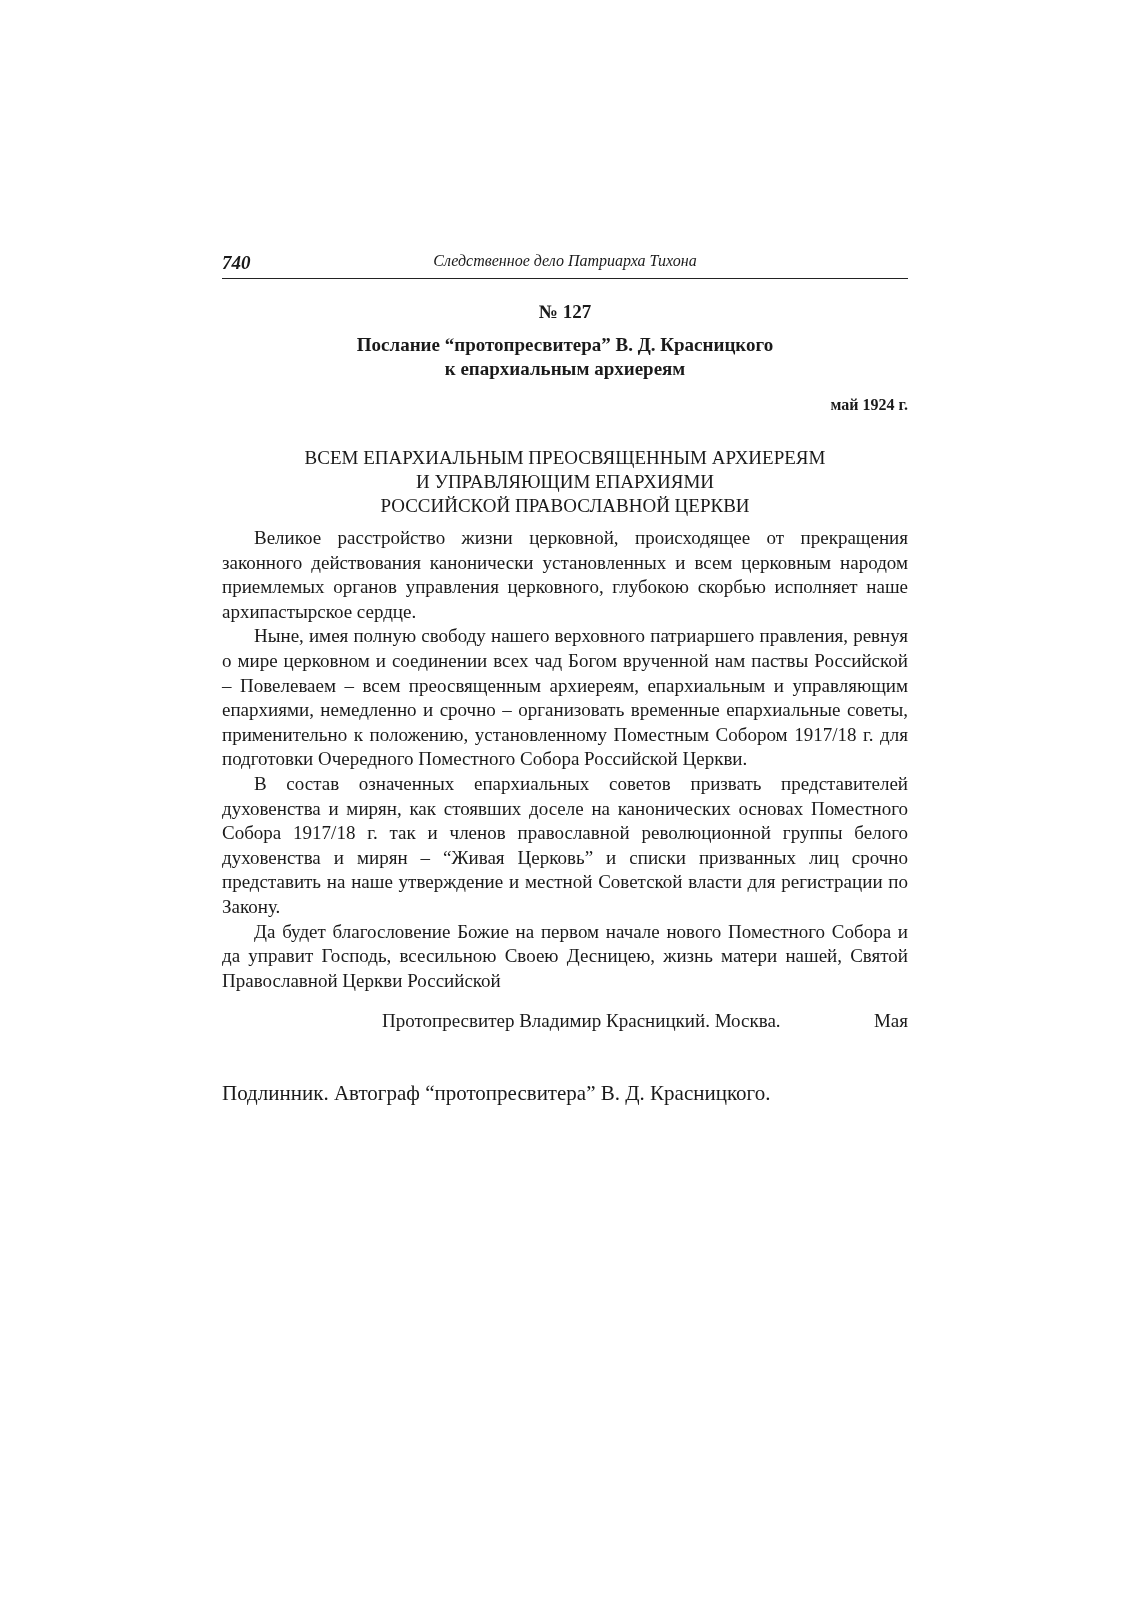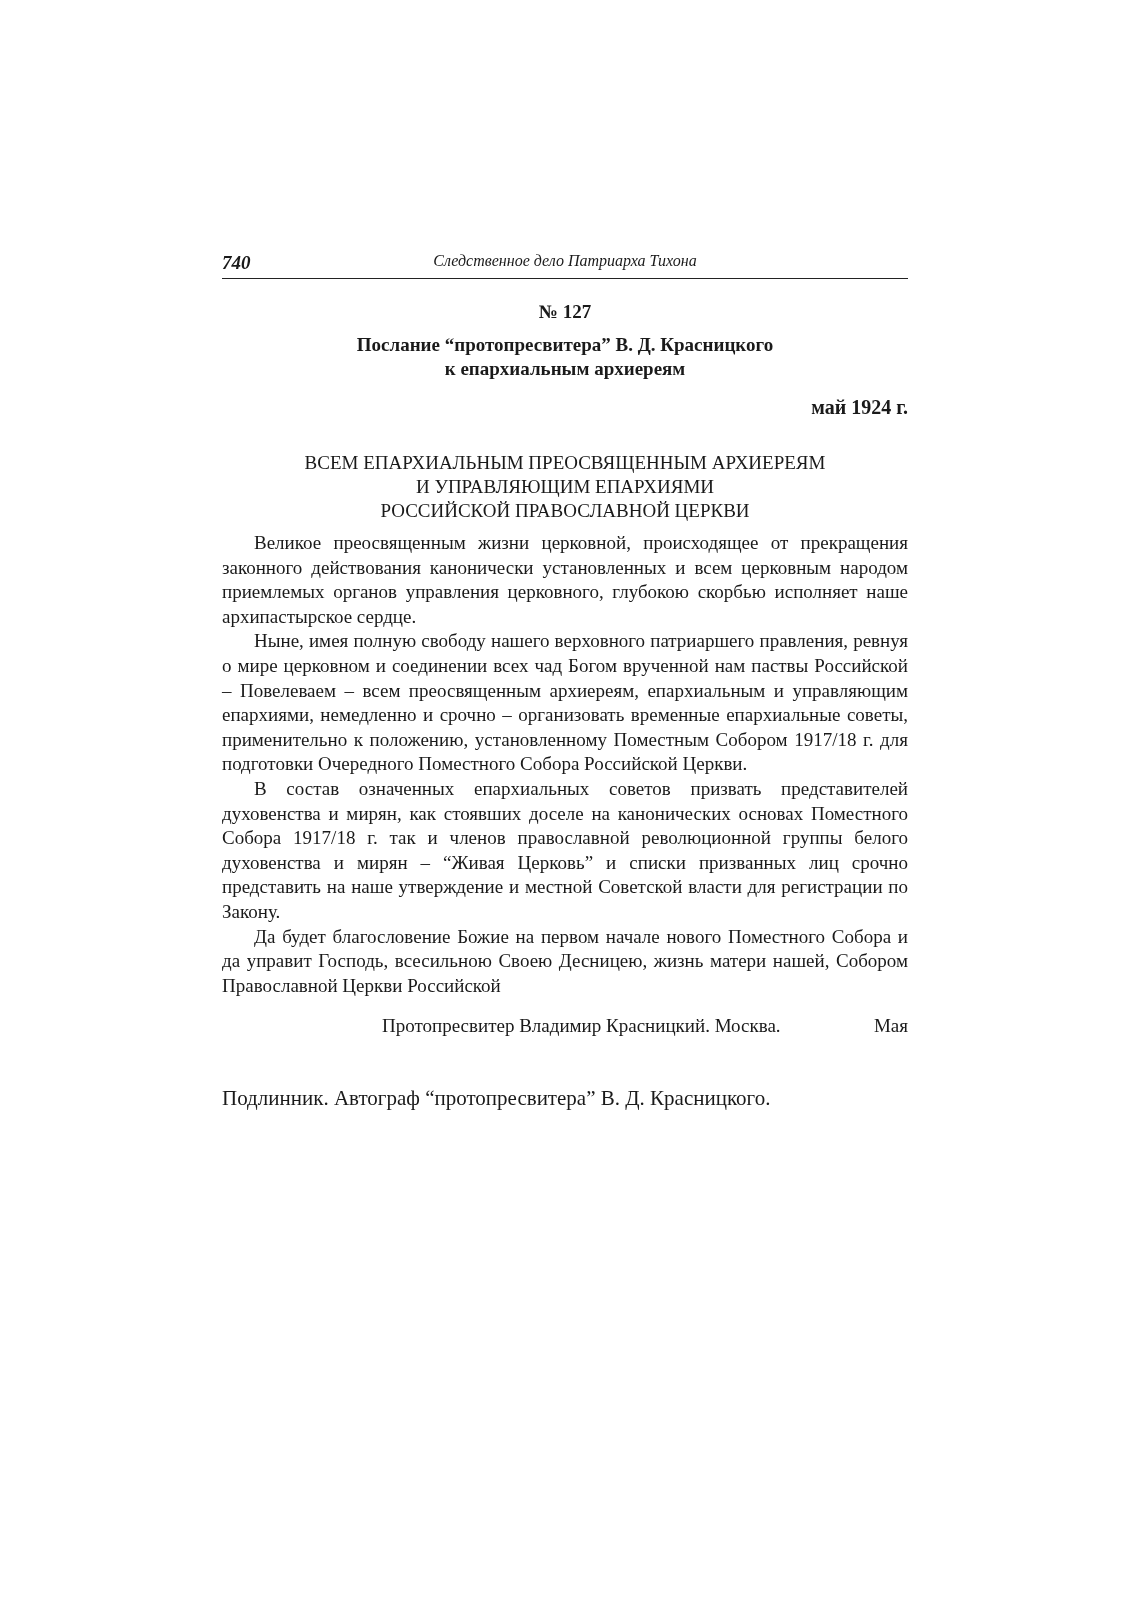--- a/index.html
+++ b/index.html
@@ -5,21 +5,21 @@
     html, body { margin: 0; padding: 0; background: #ffffff; }
     body { width: 1146px; height: 1622px; position: relative; overflow: hidden;
       font-family: "Liberation Serif", "DejaVu Serif", serif; color: #1a1a1a; }
     .page { position: absolute; left: 222px; top: 248px; width: 686px; }
     .running-head { position: relative; height: 30px; }
     .page-number { position: absolute; left: 0; top: 4px; font-weight: bold; font-style: italic; font-size: 19px; }
     .running-title { position: absolute; left: 0; right: 0; top: 4px; text-align: center; font-style: italic; font-size: 16px; }
     .rule { height: 0; border-top: 1.5px solid #222; margin-top: 0; }
     .doc-number { text-align: center; font-weight: bold; font-size: 19px; margin-top: 22px; }
     .doc-title { text-align: center; font-weight: bold; font-size: 19px; line-height: 24px; margin-top: 10px; }
-    .doc-date { text-align: right; font-weight: bold; font-size: 20px; margin-top: 15px; }
+    .doc-date { text-align: right; font-weight: bold; font-size: 16px; margin-top: 15px; }
     .address { text-align: center; font-size: 19px; line-height: 24px; margin-top: 32px; text-transform: uppercase; font-family: Liberation Serif, serif; }
     .body { margin-top: 8px; font-size: 19px; line-height: 24.6px; text-align: justify; }
     .body p { margin: 0; text-indent: 32px; }
     .signature { margin-left: 160px; font-size: 19px; line-height: 24.6px; margin-top: 16px; text-align: justify; text-align-last: left; }
     .sig-line { display: flex; justify-content: space-between; }
     .footnote { font-size: 21px; margin-top: 47px; }
   </style>
 </head>
 <body>
 
@@ -37,24 +37,24 @@
   </div>
   <div class="doc-date">май 1924 г.</div>
 
   <div class="address">
     <div>ВСЕМ ЕПАРХИАЛЬНЫМ ПРЕОСВЯЩЕННЫМ АРХИЕРЕЯМ</div>
     <div>И УПРАВЛЯЮЩИМ ЕПАРХИЯМИ</div>
     <div>РОССИЙСКОЙ ПРАВОСЛАВНОЙ ЦЕРКВИ</div>
   </div>
 
   <div class="body">
-    <p lang="ru" style="hyphens:auto;">Великое преосвященным жизни церковной, происходящее от прекращения законного действования канонически установленных и всем церковным народом приемлемых органов управления церковного, глубокою скорбью исполняет наше архипастырское сердце.</p>
+    <p lang="ru" style="hyphens:auto;">Великое расстройство жизни церковной, происходящее от прекращения законного действования канонически установленных и всем церковным народом приемлемых органов управления церковного, глубокою скорбью исполняет наше архипастырское сердце.</p>
     <p lang="ru" style="hyphens:auto;">Ныне, имея полную свободу нашего верховного патриаршего правления, ревнуя о мире церковном и соединении всех чад Богом врученной нам паствы Российской – Повелеваем – всем преосвященным архиереям, епархиальным и управляющим епархиями, немедленно и срочно – организовать временные епархиальные советы, применительно к положению, установленному Поместным Собором 1917/18 г. для подготовки Очередного Поместного Собора Российской Церкви.</p>
     <p lang="ru" style="hyphens:auto;">В состав означенных епархиальных советов призвать представителей духовенства и мирян, как стоявших доселе на канонических основах Поместного Собора 1917/18 г. так и членов православной революционной группы белого духовенства и мирян – “Живая Церковь” и списки призванных лиц срочно представить на наше утверждение и местной Советской власти для регистрации по Закону.</p>
-    <p lang="ru" style="hyphens:auto;">Да будет благословение Божие на первом начале нового Поместного Собора и да управит Господь, всесильною Своею Десницею, жизнь матери нашей, Собором Православной Церкви Российской</p>
+    <p lang="ru" style="hyphens:auto;">Да будет благословение Божие на первом начале нового Поместного Собора и да управит Господь, всесильною Своею Десницею, жизнь матери нашей, Святой Православной Церкви Российской</p>
   </div>
 
   <div class="signature">
     <div class="sig-line">
       <span>Протопресвитер Владимир Красницкий. Москва.</span>
       <span>Мая</span>
     </div>
   </div>
 
   <div class="footnote">Подлинник. Автограф “протопресвитера” В. Д. Красницкого.</div>

